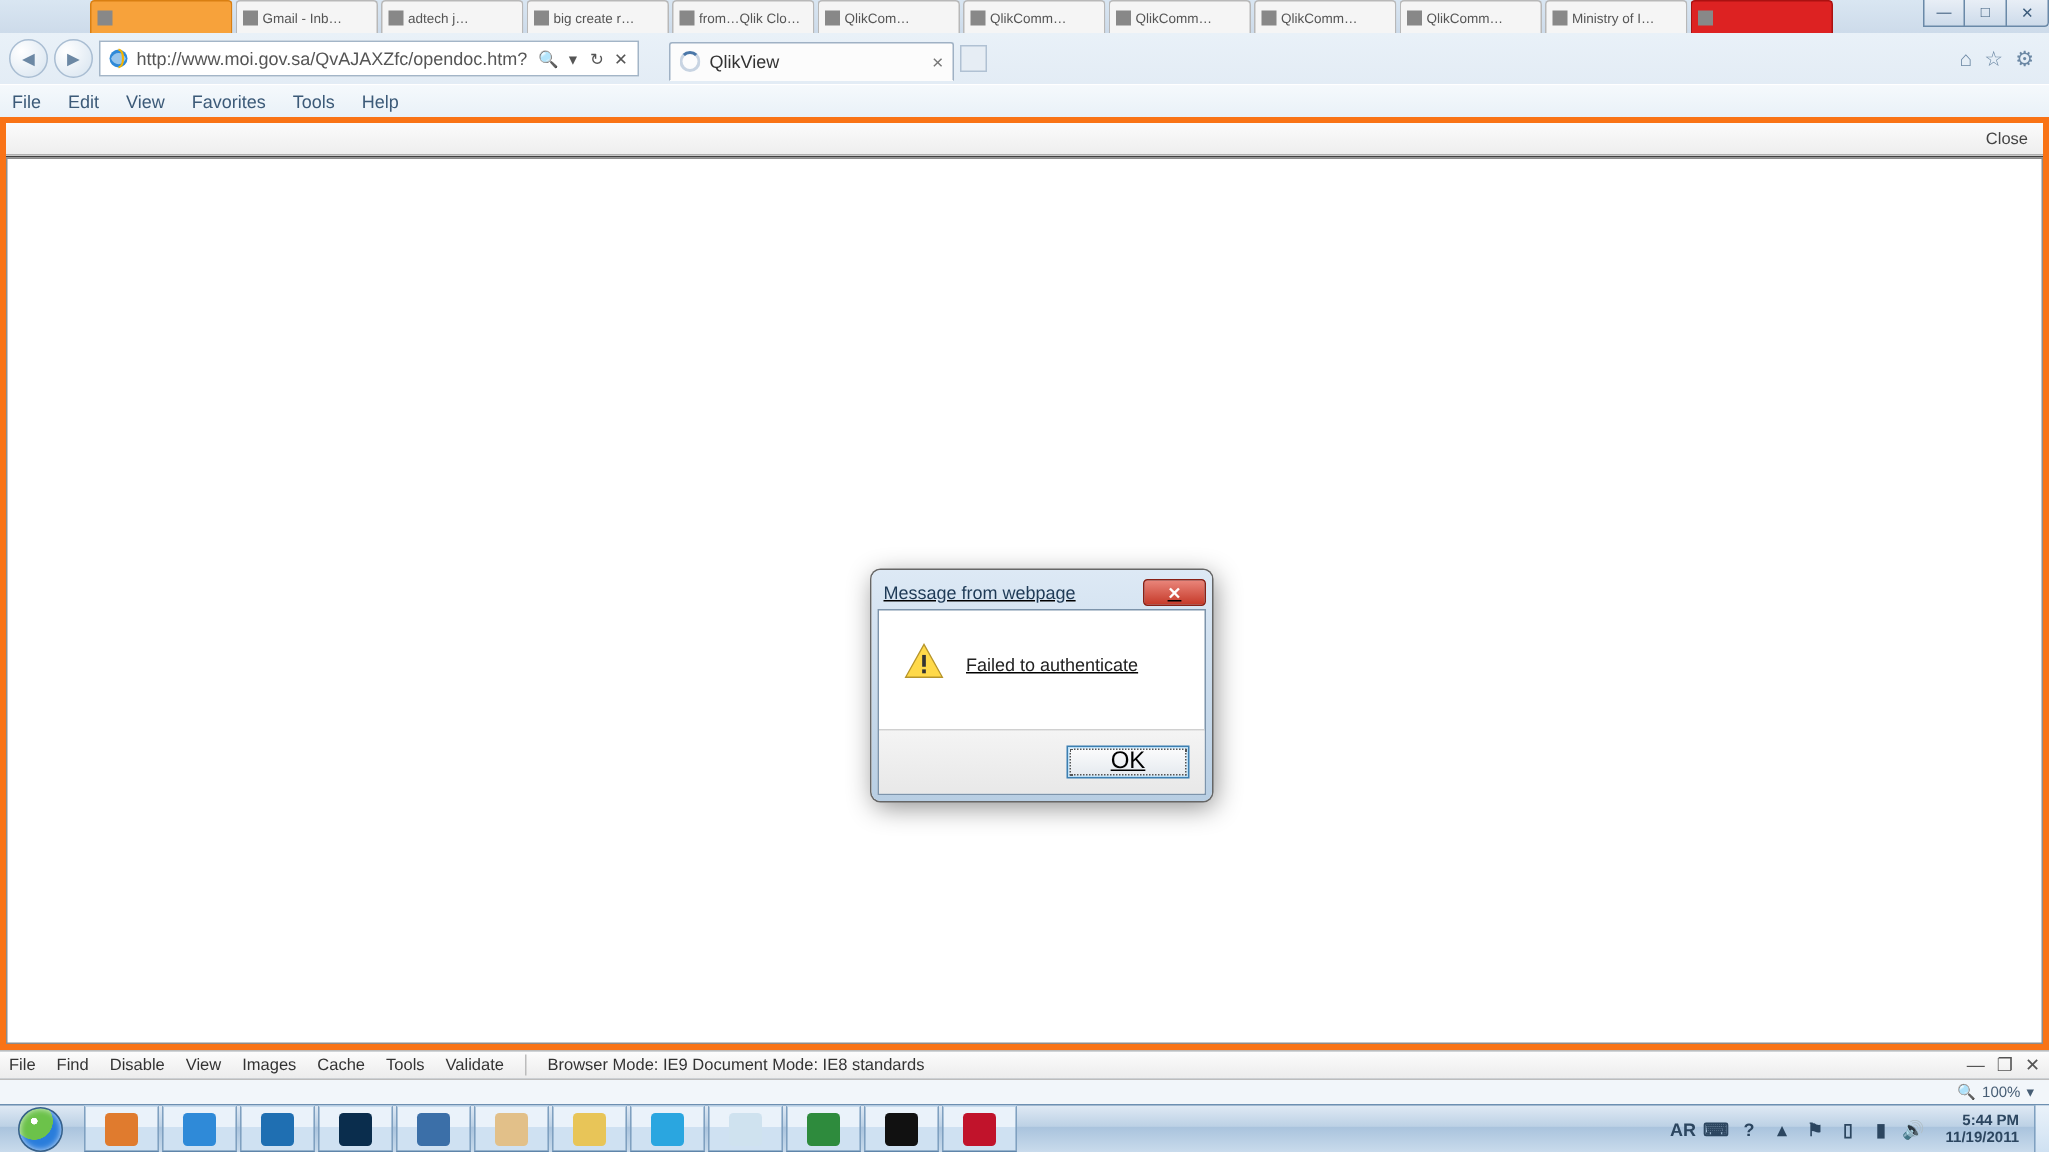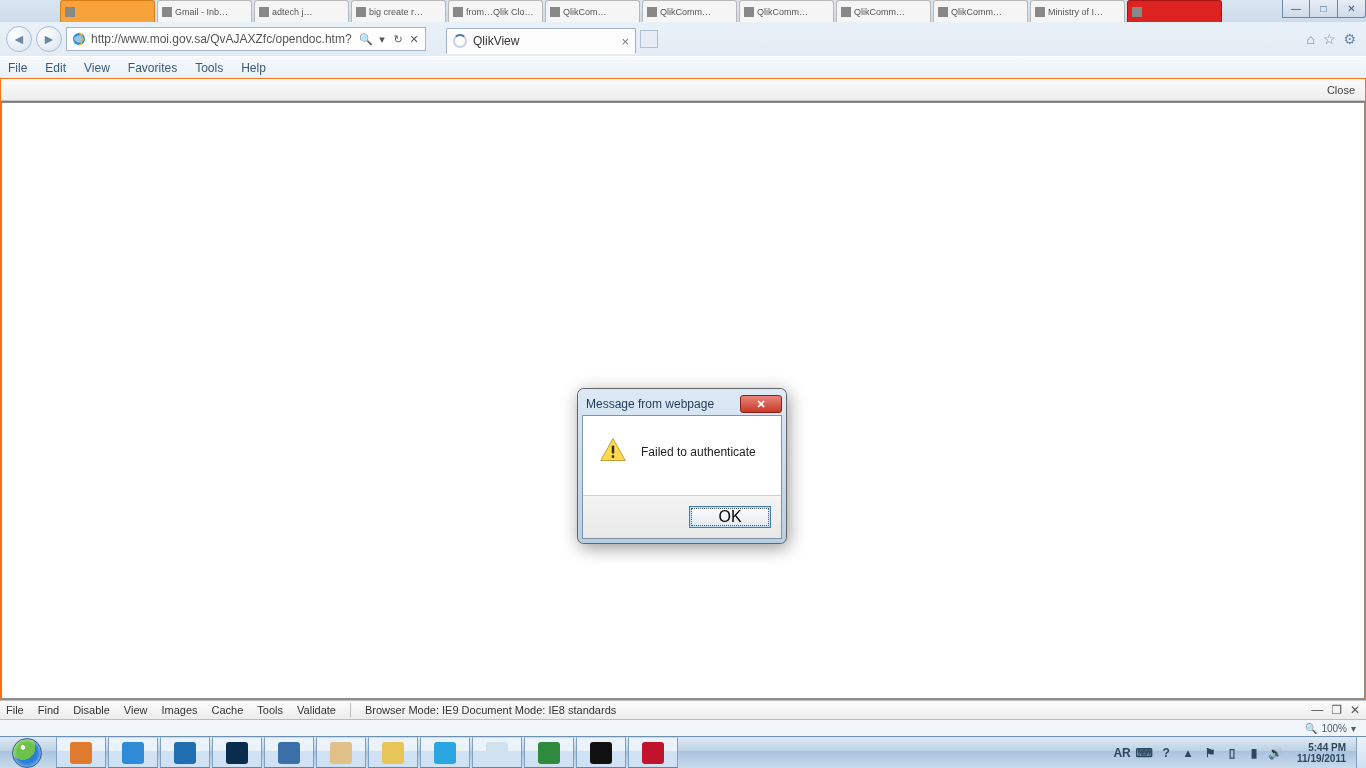--- a/index.html
+++ b/index.html
@@ -72,37 +72,37 @@
 
   .menu-row {
     height: 22px; background: linear-gradient(#f5f9fc,#e9f1f8);
     border-top:1px solid #fff; display:flex;align-items:center;gap:18px;
     padding:0 8px; font-size:12px; color:#3c5a78;
   }
 
   
   .viewport {
     position:absolute; top: 78px; left:0; right:0; bottom: 68px;
-    background:#3b82f6; border:1px solid #f97316;
+    background:#404040; border:4px solid #f97316;
   }
   .page-bar {
     height:22px;background:linear-gradient(#fbfbfb,#eeeeee);
     border-bottom:1px solid #c8c8c8;display:flex;align-items:center;
     justify-content:flex-end;padding:0 10px;font-size:11px;color:#444;
   }
   .page-body {
     position:absolute;top:23px;bottom:0;left:0;right:0;background:#fff;
     border:1px solid #8c8c8c; margin:0;
   }
 
   
   .modal {
-    position:absolute; width:208px; left:577px; top:310px;
+    position:absolute; width:227px; left:577px; top:298px;
     box-shadow: 0 0 0 1px #666, 2px 4px 18px rgba(0,0,0,.45);
-    border-radius:6px; overflow:hidden;
+    border-radius:6px; overflow:hidden;text-decoration:underline;
   }
   .modal-frame { background:linear-gradient(#dde9f5,#b8cee3); padding:4px; }
   .modal-title {
     height:22px;display:flex;align-items:center;font-size:12px;color:#1e3a56;
     padding-left:4px;
   }
   .modal-close {
     margin-left:auto;width:42px;height:18px;border-radius:3px;
     background:linear-gradient(#e9857a,#c63a2a);border:1px solid #8a2015;
     display:flex;align-items:center;justify-content:center;color:#fff;font-weight:bold;font-size:11px;

